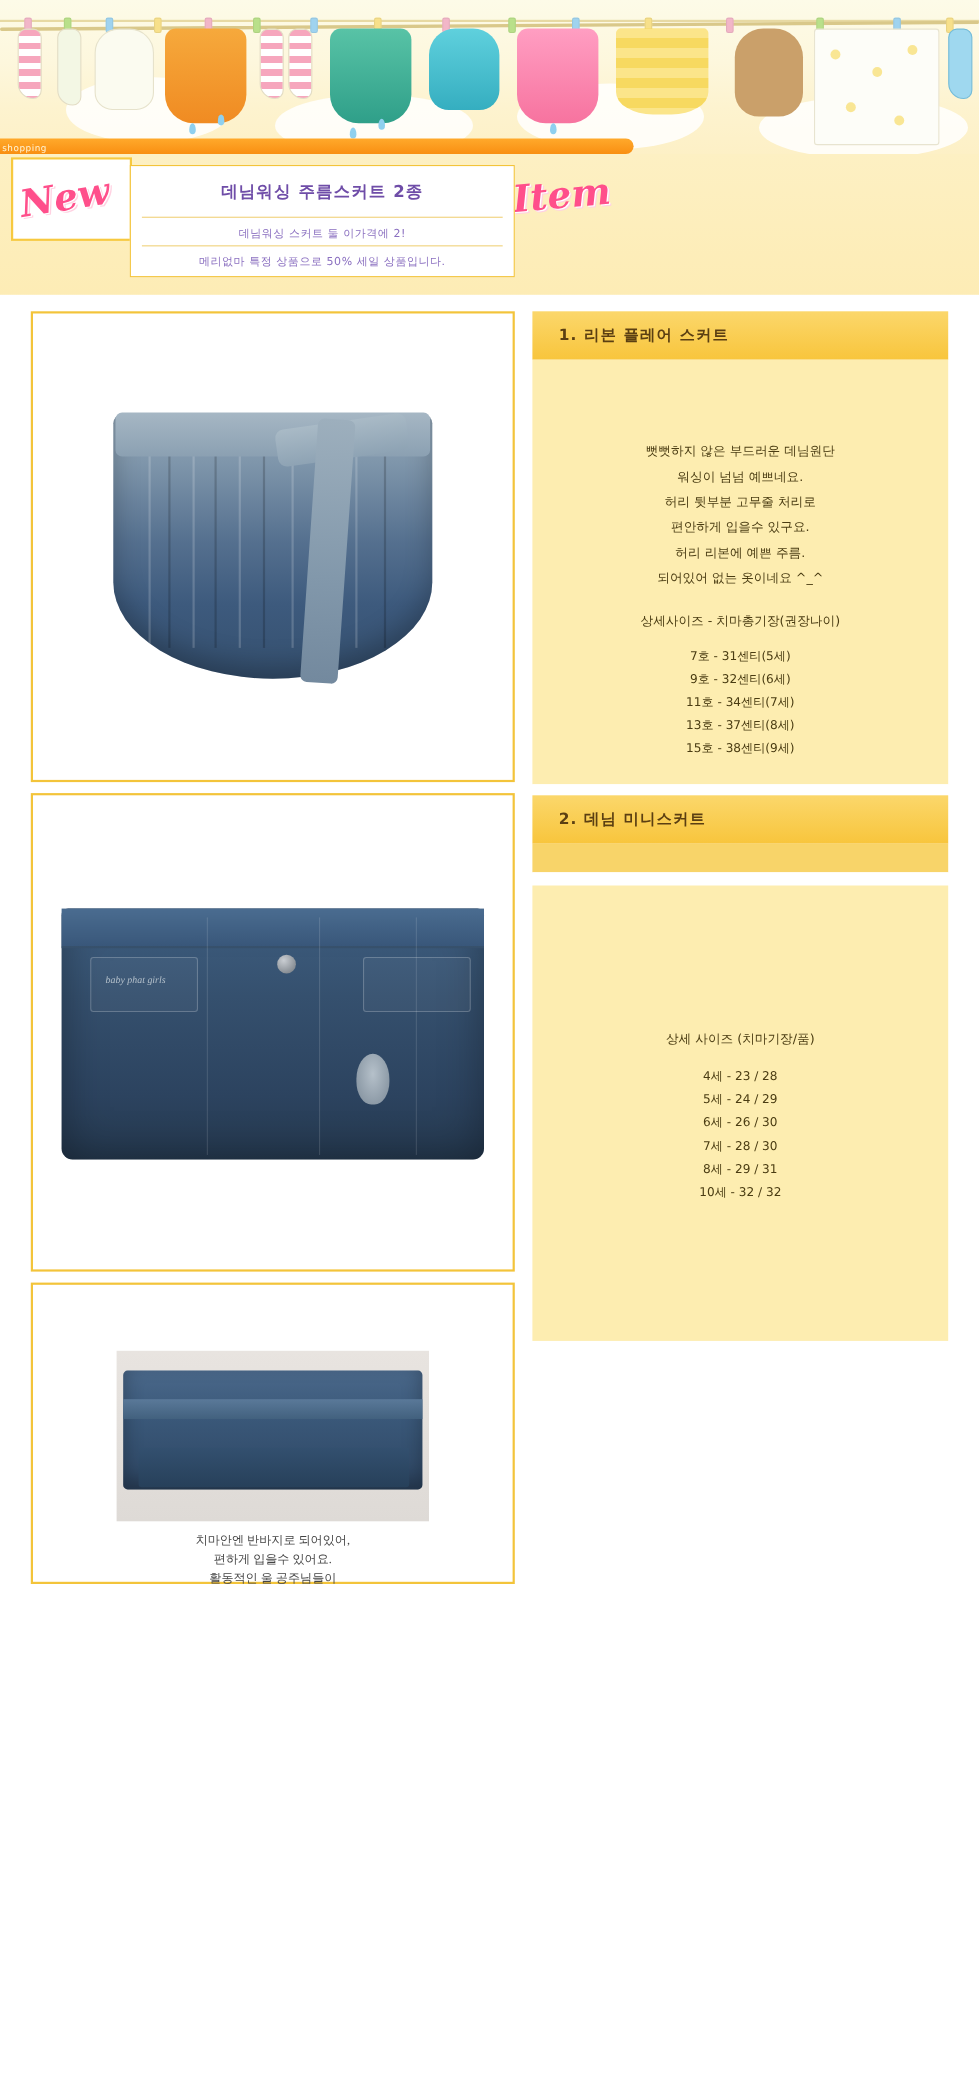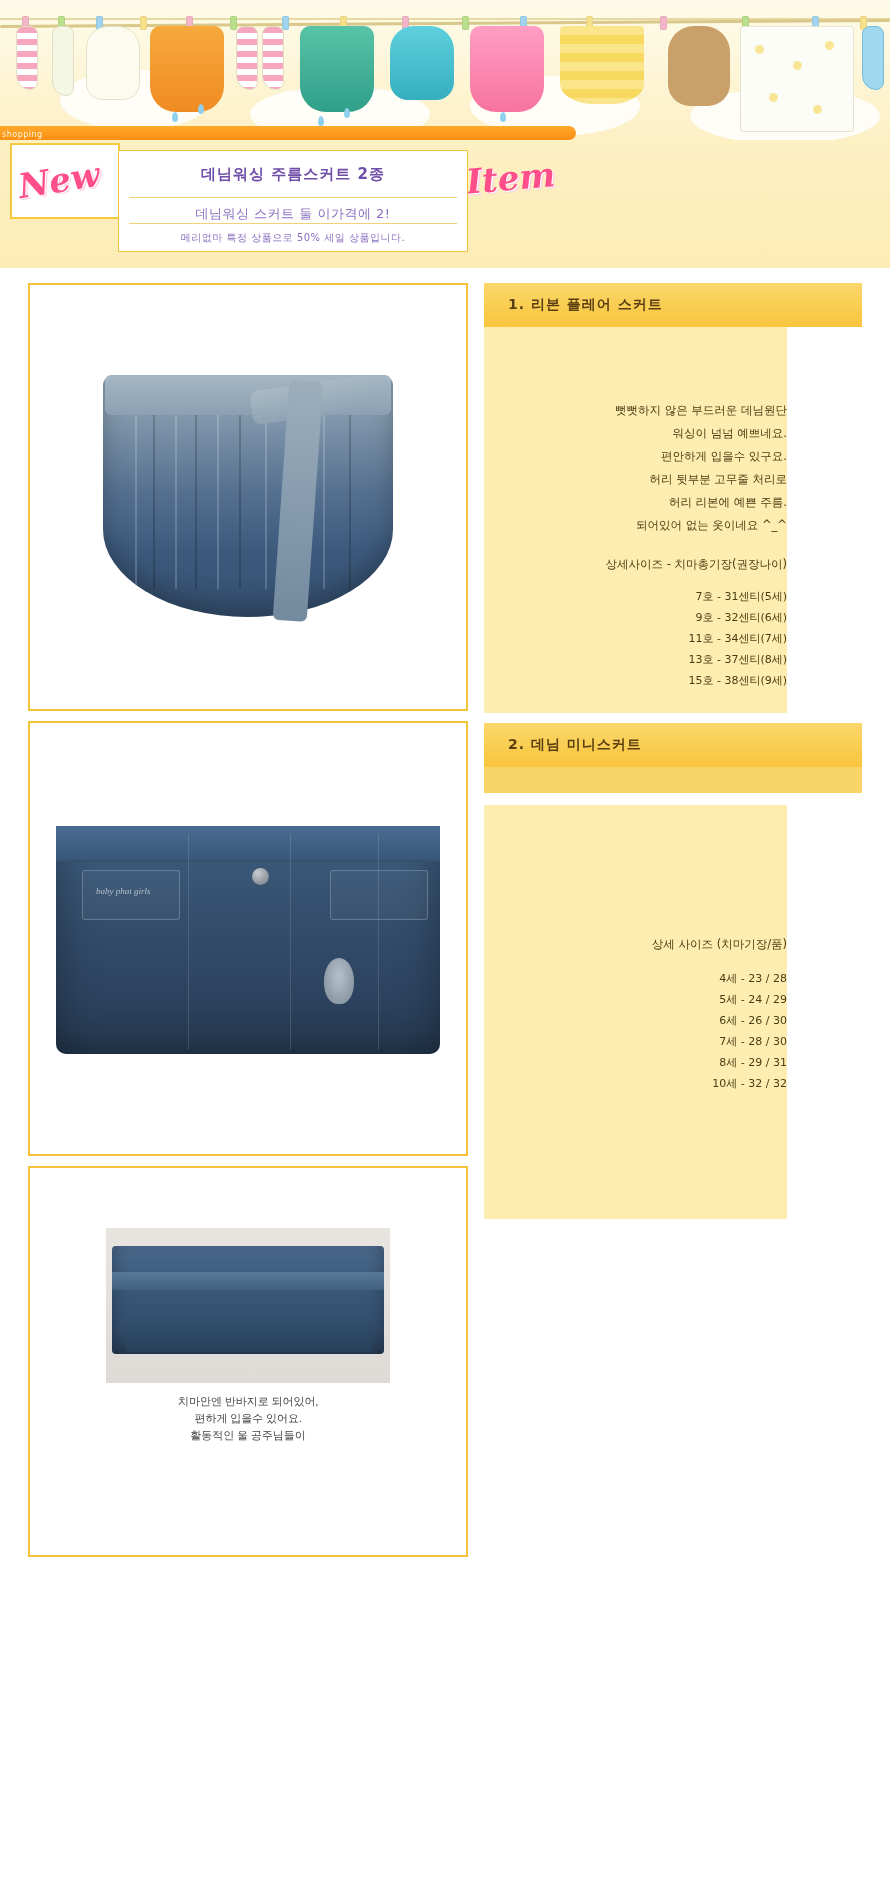--- a/index.html
+++ b/index.html
@@ -96,21 +96,21 @@
   }
   .title-main{
     position:absolute;left:0;top:14px;width:348px;text-align:center;
     font-size:15px;font-weight:bold;color:#6f4da8;letter-spacing:1px;
   }
   .title-rule{
     position:absolute;left:10px;top:46px;width:328px;height:1px;background:#f0d27a;
   }
   .title-sub1{
     position:absolute;left:0;top:54px;width:348px;text-align:center;
-    font-size:13px;color:#8a6fc0;letter-spacing:.5px;
+    font-size:10px;color:#8a6fc0;letter-spacing:.5px;
   }
   .title-rule2{
     position:absolute;left:10px;top:72px;width:328px;height:1px;background:#f0d27a;
   }
   .title-sub2{
     position:absolute;left:0;top:80px;width:348px;text-align:center;
     font-size:10px;color:#8a6fc0;letter-spacing:.5px;
   }
 
   
@@ -220,23 +220,23 @@
   
   .rightcol{position:absolute;left:484px;top:283px;width:378px;}
   .rc-head{
     width:378px;height:44px;box-sizing:border-box;
     background:linear-gradient(180deg,#fbd76b 0%, #f8c53c 100%);
     display:flex;align-items:center;
     font-size:14px;font-weight:bold;color:#5b3f12;
     padding-left:24px;letter-spacing:1px;
   }
   .rc-panel{
-    width:303px;box-sizing:border-box;
+    width:378px;box-sizing:border-box;
     background:#fdedb0;
-    text-align:right;color:#4a3c12;font-size:11.5px;line-height:23px;
+    text-align:center;color:#4a3c12;font-size:11.5px;line-height:23px;
   }
   .rc-gap{width:378px;background:#ffffff;}
   .rc-band{width:378px;height:26px;background:#f8d469;}
   .rc-sizes{font-size:11px;line-height:21px;color:#4a3c12;}
   .rc-sizes-title{font-size:11.5px;color:#4a3c12;}
   .spacer{height:16px;}
 </style>
 </head>
 <body>
 
@@ -344,21 +344,21 @@
           <div class="mini-seam" style="left:150px;"></div>
           <div class="mini-seam" style="left:252px;"></div>
           <div class="mini-seam" style="left:340px;"></div>
           <div class="mini-btn"></div>
           <div class="mini-logo">baby phat girls</div>
           <div class="mini-motif"></div>
         </div>
       </div>
     </div>
 
-    <div class="photoframe" style="height:391px;">
+    <div class="photoframe" style="height:274px;">
       <div class="photo-inner" style="flex-direction:column;height:auto;padding-top:60px;">
         <div class="denim-detail">
           <div class="det-bg"></div>
           <div class="det-skirt"></div>
           <div class="det-band"></div>
           <div class="det-inner"></div>
         </div>
         <div class="caption">
           <div>치마안엔 반바지로 되어있어,</div>
           <div>편하게 입을수 있어요.</div>
@@ -367,22 +367,22 @@
       </div>
     </div>
   </div>
 
   <div class="rightcol">
 
     <div class="rc-head">1.  리본 플레어 스커트</div>
     <div class="rc-panel" style="height:386px;padding-top:72px;">
       <div>뻣뻣하지 않은 부드러운 데님원단</div>
       <div>워싱이 넘넘 예쁘네요.</div>
+      <div>허리 뒷부분 고무줄 처리로</div>
       <div>편안하게 입을수 있구요.</div>
-      <div>허리 뒷부분 고무줄 처리로</div>
       <div>허리 리본에 예쁜 주름.</div>
       <div>되어있어 없는 옷이네요  ^_^</div>
       <div class="spacer"></div>
       <div class="rc-sizes-title">상세사이즈 - 치마총기장(권장나이)</div>
       <div class="spacer" style="height:10px;"></div>
       <div class="rc-sizes">
         <div>7호 - 31센티(5세)</div>
         <div>9호 - 32센티(6세)</div>
         <div>11호 - 34센티(7세)</div>
         <div>13호 - 37센티(8세)</div>

